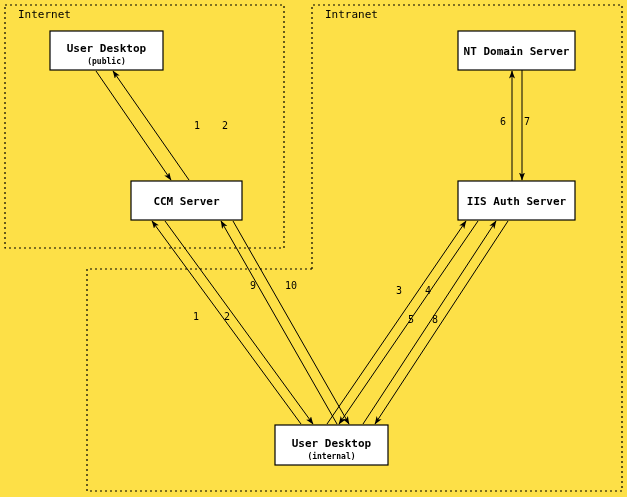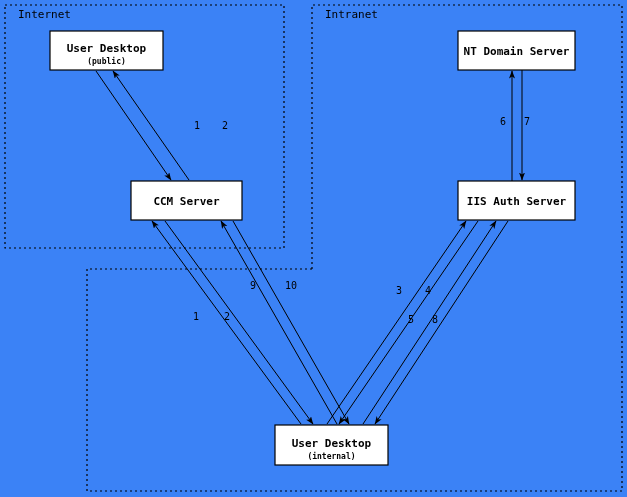--- a/index.html
+++ b/index.html
@@ -4,21 +4,21 @@
 <style>
   html, body {
     margin: 0;
     padding: 0;
     background: #ffffff;
   }
   #diagram-root {
     position: relative;
     width: 627px;
     height: 497px;
-    background: #3b82f6;
+    background: #fde047;
     font-family: "DejaVu Sans Mono", "Liberation Mono", monospace;
     overflow: hidden;
   }
   svg#diagram-svg {
     position: absolute;
     left: 0;
     top: 0;
     width: 627px;
     height: 497px;
   }

